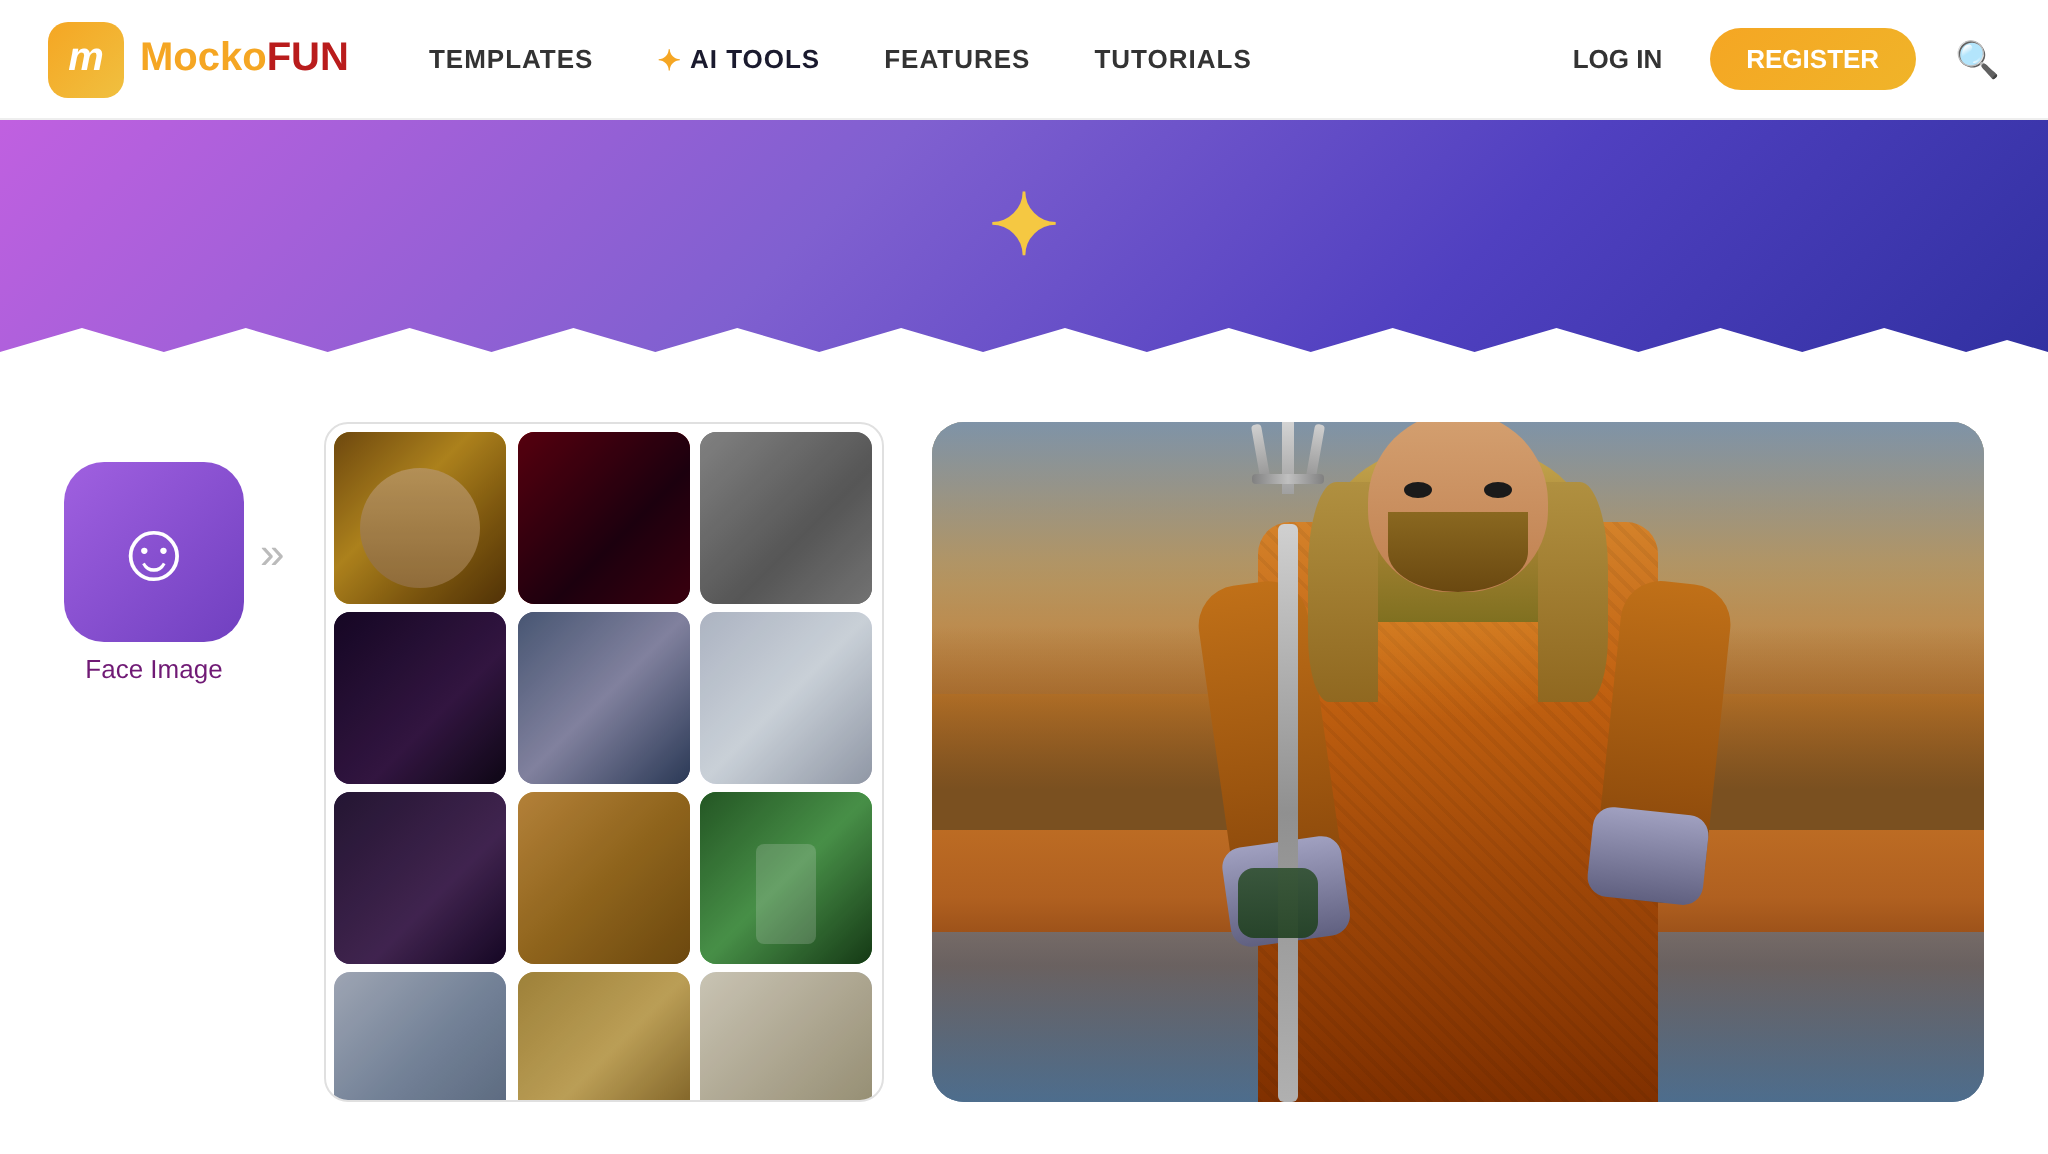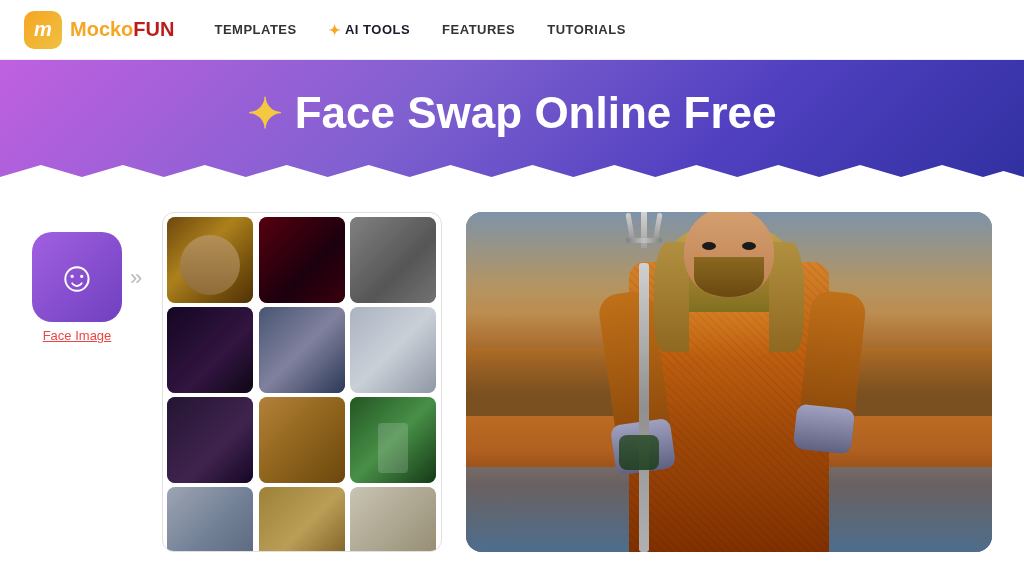--- a/index.html
+++ b/index.html
@@ -63,21 +63,21 @@
     .main-content {
       display: flex; gap: 24px; padding: 24px 32px 0;
       align-items: flex-start;
     }
     .face-image-card {
       width: 90px; height: 90px; border-radius: 20px;
       background: linear-gradient(135deg, #a060e0, #7040c0);
       display: flex; align-items: center; justify-content: center;
       font-size: 40px; color: #fff;
     }
-    .face-image-label { font-size: 13px; color: #ef4444; font-weight: 500; text-decoration: underline; }
+    .face-image-label { font-size: 13px; color: #701a75; font-weight: 500; }
 
     
     .left-panel { display: flex; align-items: center; gap: 6px; }
     .arrows { font-size: 20px; color: #bbb; letter-spacing: -4px; }
 
     
     .template-grid-container {
       border: 1px solid #e0e0e0; border-radius: 12px; overflow: hidden;
       width: 280px; height: 340px; overflow-y: scroll; flex-shrink: 0;
     }
@@ -140,26 +140,30 @@
   <nav class="nav">
     <span class="nav-item">TEMPLATES</span>
     <span class="nav-item ai">
       <span class="ai-star">✦</span>
       <span>AI TOOLS</span>
     </span>
     <span class="nav-item">FEATURES</span>
     <span class="nav-item">TUTORIALS</span>
   </nav>
 
+  <div class="header-actions">
+    <button class="btn-login">LOG IN</button>
+    <button class="btn-register">REGISTER</button>
+    <span class="search-icon">🔍</span>
+  </div>
 </header>
 
 <section class="hero">
   <div class="hero-title">
     <span class="hero-star">✦</span>
-    <span>Face Swap Online Free</span>
   </div>
 </section>
 
 <div class="main-content">
 
   <div class="left-panel" style="flex-direction:column; align-items:center; margin-top:20px;">
     <div style="display:flex; align-items:center; gap:8px;">
       <div style="display:flex; flex-direction:column; align-items:center; gap:6px;">
         <div class="face-image-card">
           <span style="font-size:42px;">☺</span>

